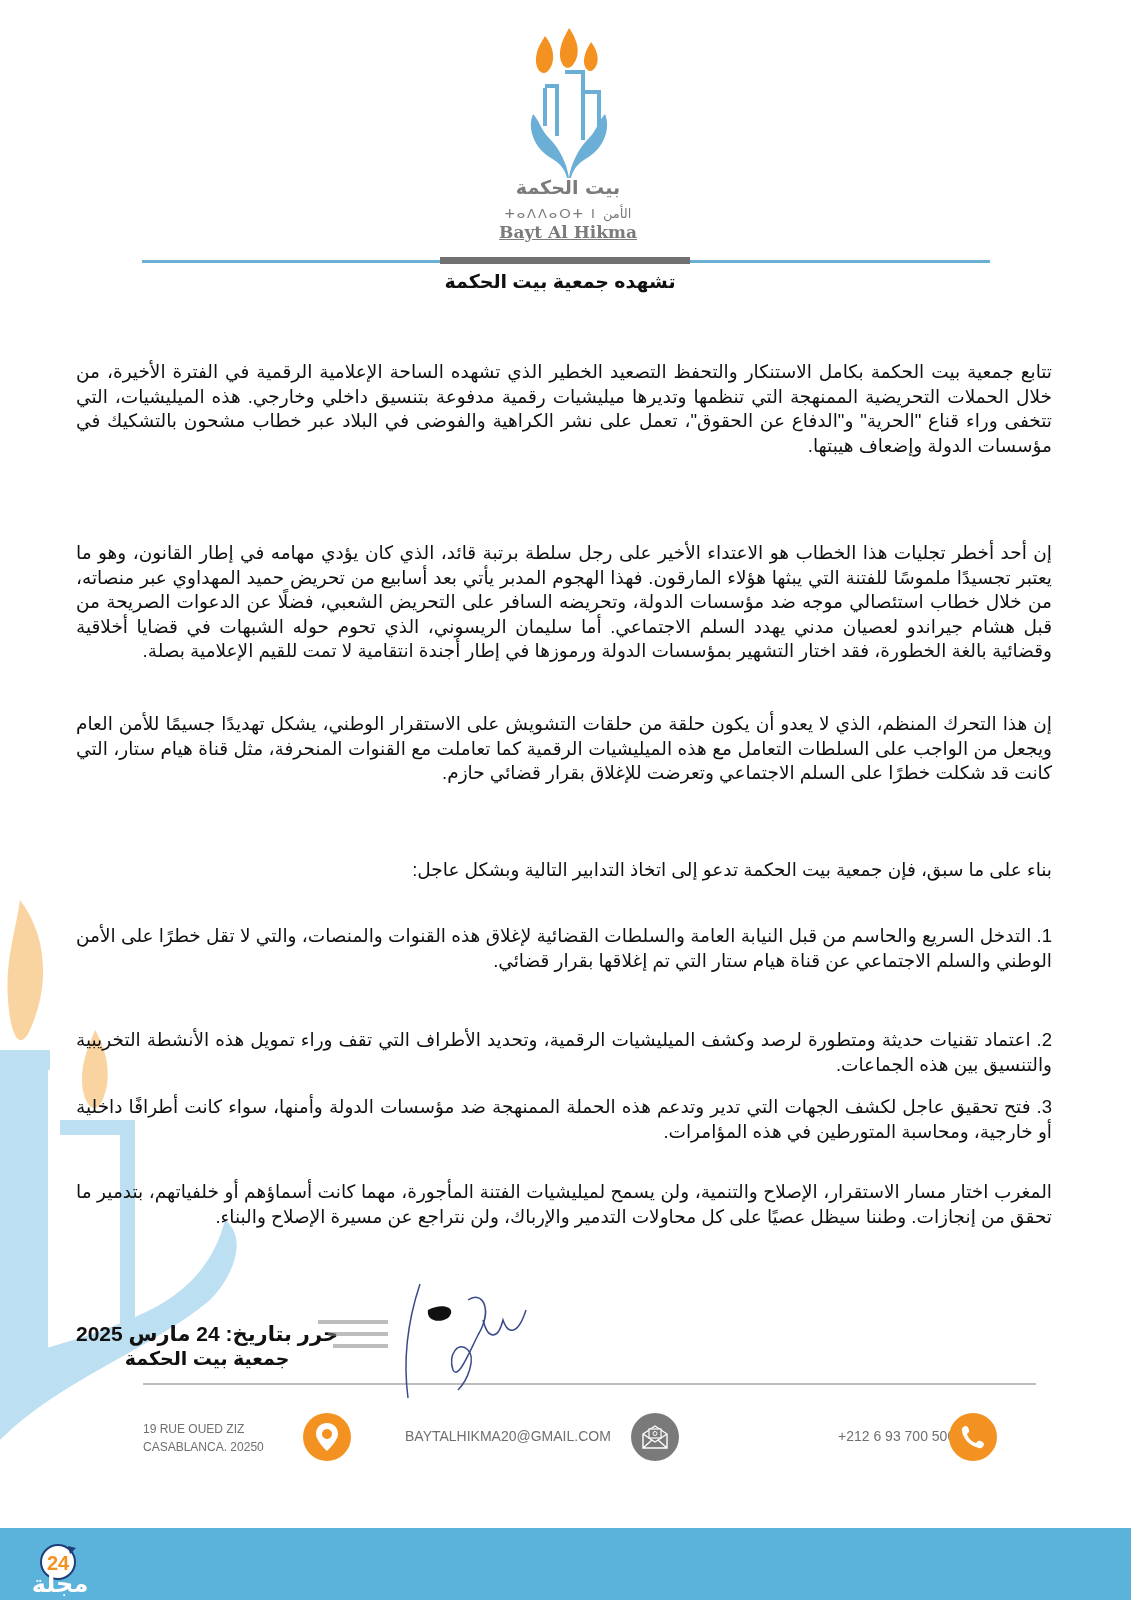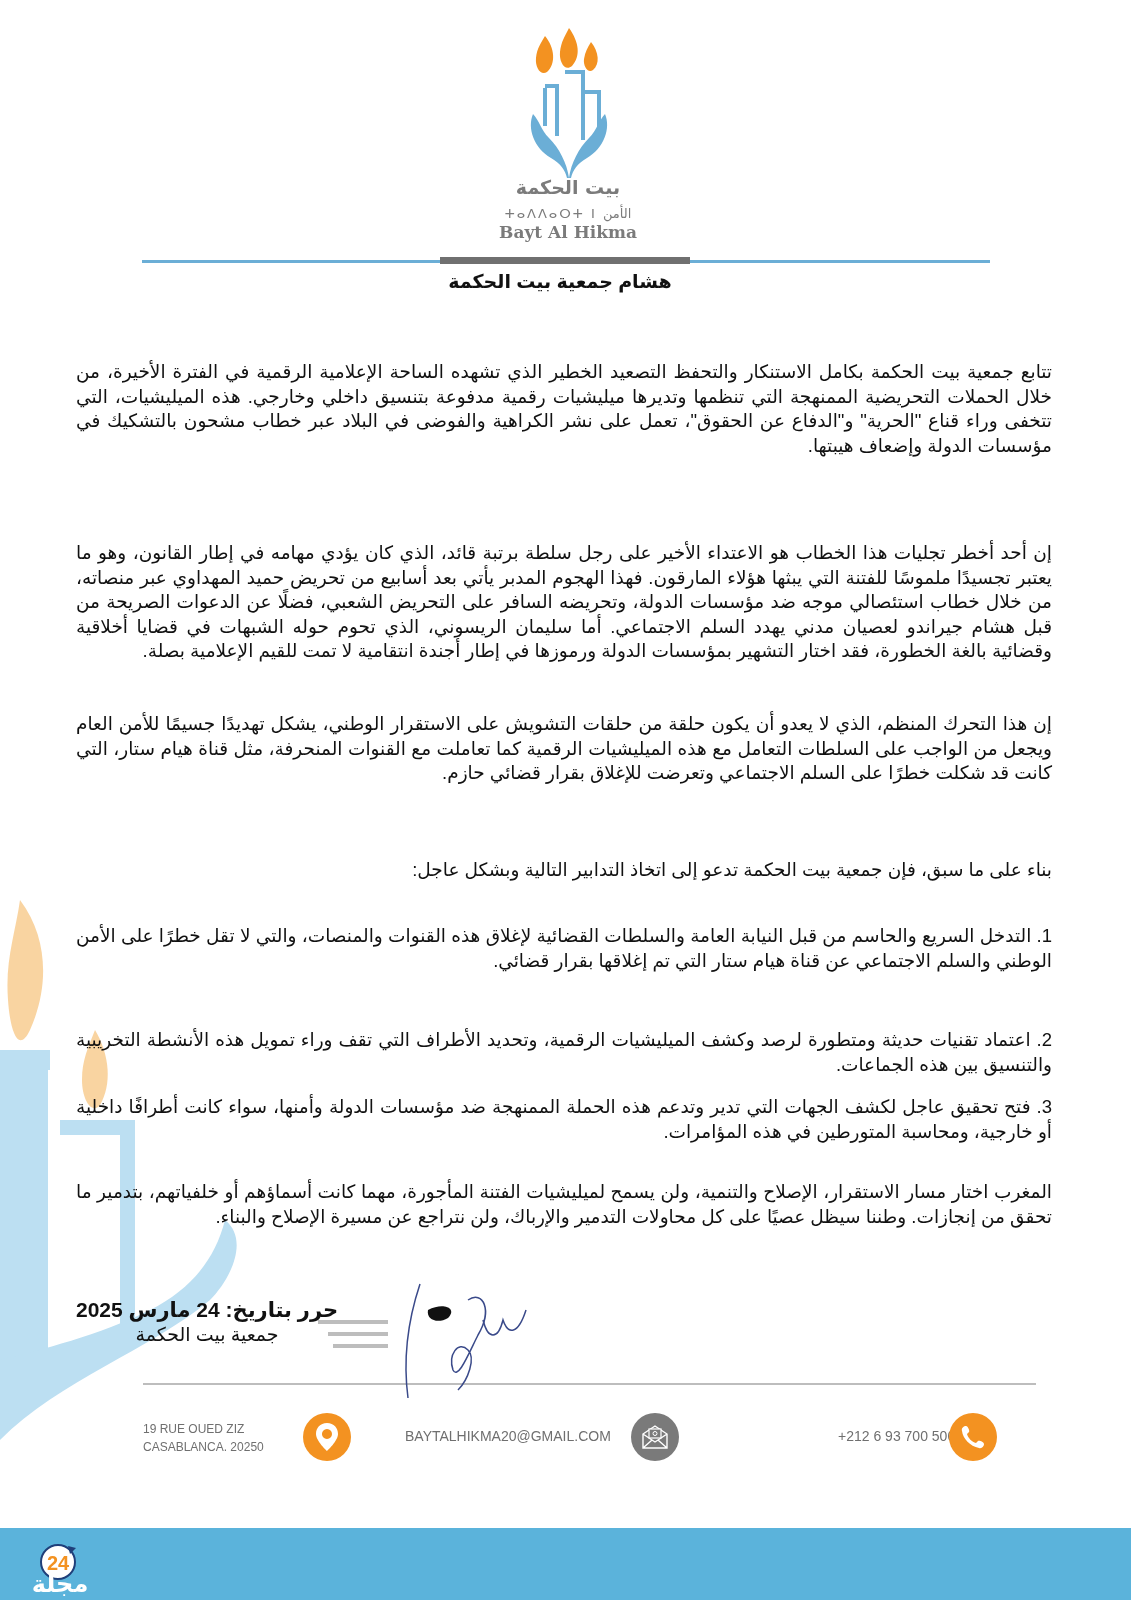--- a/index.html
+++ b/index.html
@@ -10,38 +10,38 @@
       color: #111;
     }
     .watermark { position: absolute; left: 0; top: 880px; width: 300px; height: 560px; z-index: 0; }
     .logo { position: absolute; left: 489px; top: 28px; width: 160px; height: 220px; z-index: 1; }
     .logo svg { display: block; }
     .brand-ar { position: absolute; left: 498px; top: 176px; width: 140px; text-align: center;
       font-family: "DejaVu Sans", sans-serif; font-weight: bold; font-size: 19px; color: #7b7b7b; direction: rtl; }
     .brand-tif { position: absolute; left: 498px; top: 206px; width: 140px; text-align: center;
       font-family: "DejaVu Sans", sans-serif; font-size: 13px; color: #7b7b7b; letter-spacing: 2px; }
     .brand-en { position: absolute; left: 495px; top: 222px; width: 146px; text-align: center;
-      font-family: "DejaVu Serif", serif; font-weight: bold; font-size: 17px; color: #7b7b7b; }
+      font-family: "DejaVu Serif", serif; font-weight: bold; font-size: 17px; color: #7b7b7b; text-decoration: underline; }
     .rule-blue { position: absolute; left: 142px; top: 260px; width: 848px; height: 3px; background: #6baed6; }
     .rule-gray { position: absolute; left: 440px; top: 257px; width: 250px; height: 7px; background: #707070; }
     .heading { position: absolute; left: 130px; top: 268px; width: 860px; text-align: center; direction: rtl; z-index: 2; }
     .heading div { font-weight: bold; font-size: 19px; line-height: 28px; }
     .body { position: absolute; left: 76px; top: 360px; width: 976px; direction: rtl; z-index: 2; }
     .para { font-size: 18.5px; line-height: 24.5px; text-align: justify; text-align-last: right; margin: 0; }
     .p1 { position: absolute; top: 0; }
     .p2 { position: absolute; top: 147px; margin-top: 34px; }
     .p3 { position: absolute; top: 352px; }
     .p4 { position: absolute; top: 498px; }
     .p5 { position: absolute; top: 564px; }
     .p6 { position: absolute; top: 668px; }
     .p7 { position: absolute; top: 735px; }
     .p8 { position: absolute; top: 820px; }
     .sign { position: absolute; left: 76px; top: 1297px; direction: rtl; z-index: 2; }
-    .sign-date { font-weight: bold; font-size: 21px; line-height: 26px; white-space: nowrap; }
-    .sign-org { font-weight: normal; font-size: 19px; line-height: 24px; text-align: center; }
+    .sign-date { font-weight: bold; font-size: 21px; line-height: 26px; white-space: nowrap; margin-top: 24px; }
+    .sign-org { font-weight: bold; font-size: 19px; line-height: 24px; text-align: center; }
     .stamp { position: absolute; left: 308px; top: 1280px; width: 230px; height: 120px; z-index: 3; }
     .footer-rule { position: absolute; left: 143px; top: 1383px; width: 893px; height: 2px; background: #bdbdbd; }
     .contact { position: absolute; z-index: 2; }
     .addr { left: 143px; top: 1420px; font-size: 12px; line-height: 18px; color: #6f6f6f; }
     .email { left: 405px; top: 1428px; font-size: 14px; color: #6f6f6f; }
     .phone { left: 806px; top: 1428px; font-size: 14px; color: #6f6f6f; margin-left: 32px; }
     .circle { position: absolute; width: 48px; height: 48px; border-radius: 50%; display: flex; align-items: center; justify-content: center; z-index: 2; }
     .c-loc { left: 303px; top: 1413px; background: #f39221; }
     .c-mail { left: 631px; top: 1413px; background: #7a7a7a; }
     .c-phone { left: 949px; top: 1413px; background: #f39221; }
@@ -74,21 +74,21 @@
   </svg>
 </div>
 <div class="brand-ar">بيت الحكمة</div>
 <div class="brand-tif">ⵜⴰⴷⴷⴰⵔⵜ ⵏ الأمن</div>
 <div class="brand-en">Bayt Al Hikma</div>
 
 <div class="rule-blue"></div>
 <div class="rule-gray"></div>
 
 <div class="heading">
-  <div>هشام جمعية بيت الحكمة</div>
+  <div>تشهده جمعية بيت الحكمة</div>
 </div>
 
 <div class="body">
   <p class="para p1">تتابع جمعية بيت الحكمة بكامل الاستنكار والتحفظ التصعيد الخطير الذي تشهده الساحة الإعلامية الرقمية في الفترة الأخيرة، من خلال الحملات التحريضية الممنهجة التي تنظمها وتديرها ميليشيات رقمية مدفوعة بتنسيق داخلي وخارجي. هذه الميليشيات، التي تتخفى وراء قناع "الحرية" و"الدفاع عن الحقوق"، تعمل على نشر الكراهية والفوضى في البلاد عبر خطاب مشحون بالتشكيك في مؤسسات الدولة وإضعاف هيبتها.</p>
   <p class="para p2">إن أحد أخطر تجليات هذا الخطاب هو الاعتداء الأخير على رجل سلطة برتبة قائد، الذي كان يؤدي مهامه في إطار القانون، وهو ما يعتبر تجسيدًا ملموسًا للفتنة التي يبثها هؤلاء المارقون. فهذا الهجوم المدبر يأتي بعد أسابيع من تحريض حميد المهداوي عبر منصاته، من خلال خطاب استئصالي موجه ضد مؤسسات الدولة، وتحريضه السافر على التحريض الشعبي، فضلًا عن الدعوات الصريحة من قبل هشام جيراندو لعصيان مدني يهدد السلم الاجتماعي. أما سليمان الريسوني، الذي تحوم حوله الشبهات في قضايا أخلاقية وقضائية بالغة الخطورة، فقد اختار التشهير بمؤسسات الدولة ورموزها في إطار أجندة انتقامية لا تمت للقيم الإعلامية بصلة.</p>
   <p class="para p3">إن هذا التحرك المنظم، الذي لا يعدو أن يكون حلقة من حلقات التشويش على الاستقرار الوطني، يشكل تهديدًا جسيمًا للأمن العام ويجعل من الواجب على السلطات التعامل مع هذه الميليشيات الرقمية كما تعاملت مع القنوات المنحرفة، مثل قناة هيام ستار، التي كانت قد شكلت خطرًا على السلم الاجتماعي وتعرضت للإغلاق بقرار قضائي حازم.</p>
   <p class="para p4">بناء على ما سبق، فإن جمعية بيت الحكمة تدعو إلى اتخاذ التدابير التالية وبشكل عاجل:</p>
   <p class="para p5">1. التدخل السريع والحاسم من قبل النيابة العامة والسلطات القضائية لإغلاق هذه القنوات والمنصات، والتي لا تقل خطرًا على الأمن الوطني والسلم الاجتماعي عن قناة هيام ستار التي تم إغلاقها بقرار قضائي.</p>
   <p class="para p6">2. اعتماد تقنيات حديثة ومتطورة لرصد وكشف الميليشيات الرقمية، وتحديد الأطراف التي تقف وراء تمويل هذه الأنشطة التخريبية والتنسيق بين هذه الجماعات.</p>
   <p class="para p7">3. فتح تحقيق عاجل لكشف الجهات التي تدير وتدعم هذه الحملة الممنهجة ضد مؤسسات الدولة وأمنها، سواء كانت أطرافًا داخلية أو خارجية، ومحاسبة المتورطين في هذه المؤامرات.</p>

